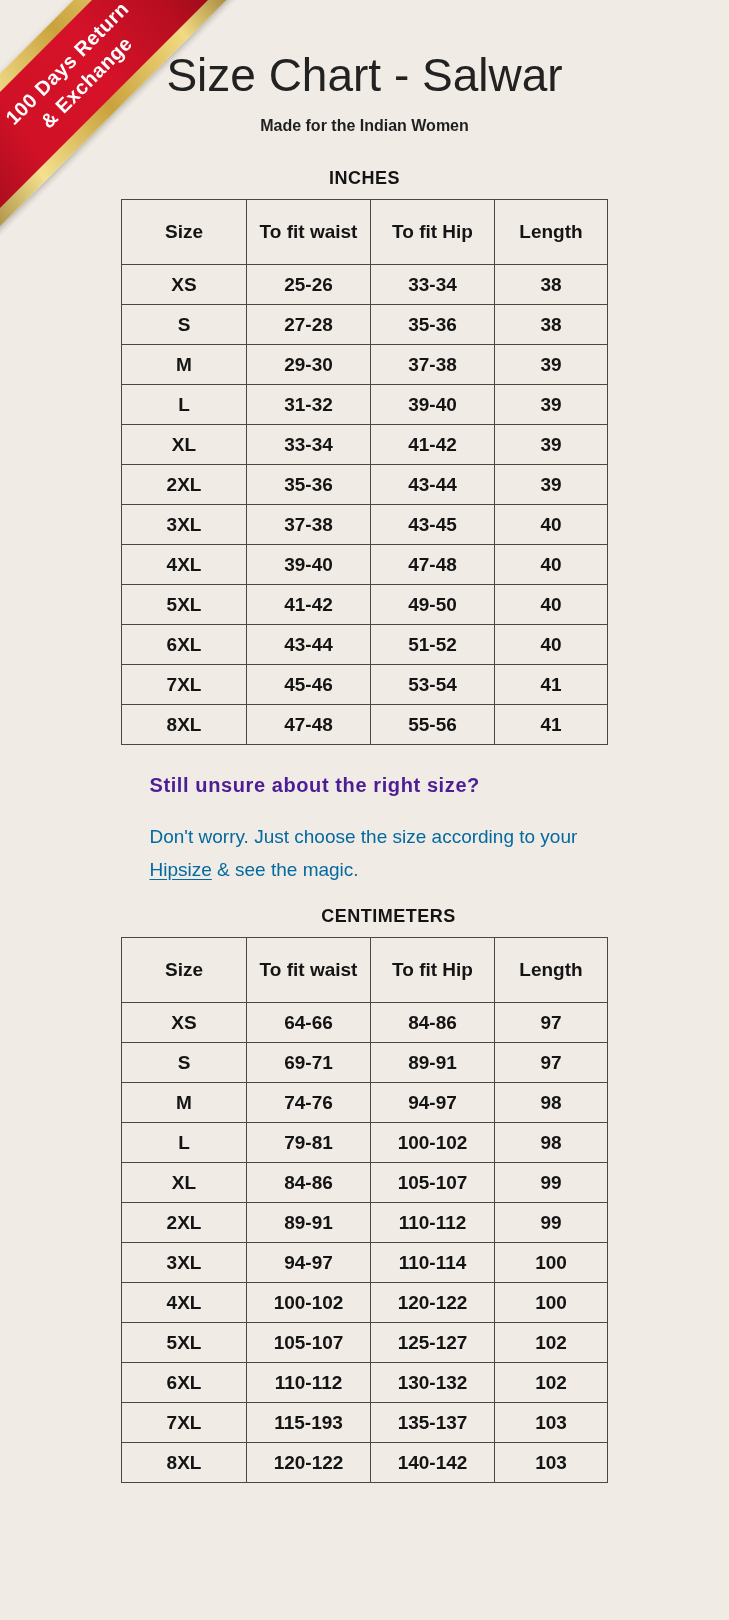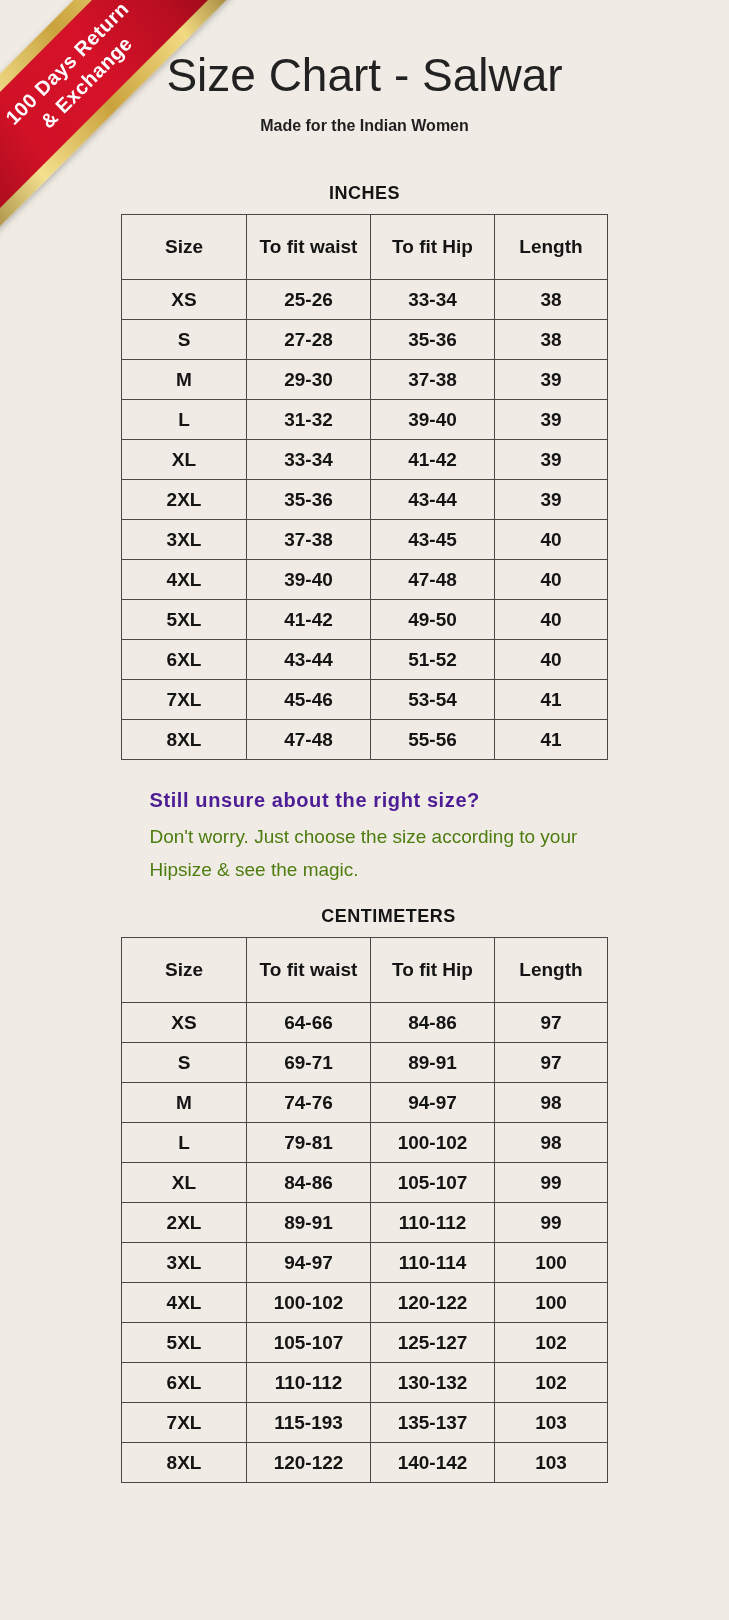--- a/index.html
+++ b/index.html
@@ -53,21 +53,21 @@
     color: #222222;
   }
   .page-subtitle {
     margin-top: 15px;
     text-align: center;
     font-size: 16px;
     font-weight: bold;
     color: #1f1f1f;
   }
   .section-label {
-    margin-top: 48px;
+    margin-top: 33px;
     text-align: center;
     font-size: 18px;
     font-weight: bold;
     letter-spacing: 0.5px;
     color: #141414;
   }
 
   
   table.size-table {
     width: 426px;
@@ -106,27 +106,28 @@
     margin: 29px auto 0 auto;
     text-align: left;
   }
   .note-heading {
     font-size: 20px;
     font-weight: bold;
     letter-spacing: 0.6px;
     color: #4c1d95;
   }
   .note-body {
-    margin-top: 8px;
+    margin-top: 23px;
     font-size: 19px;
     line-height: 33px;
-    color: #4d7c0f;
+    color: #0369a1;
     white-space: nowrap;
   }
   .hipsize-link {
+    text-decoration: underline;
     text-underline-offset: 3px;
   }
   .cm-label { margin-top: 20px; padding-left: 48px; }
 </style>
 </head>
 <body>
 
 <div class="ribbon-wrap">
   <div class="ribbon-gold">
     <div class="ribbon-red">

